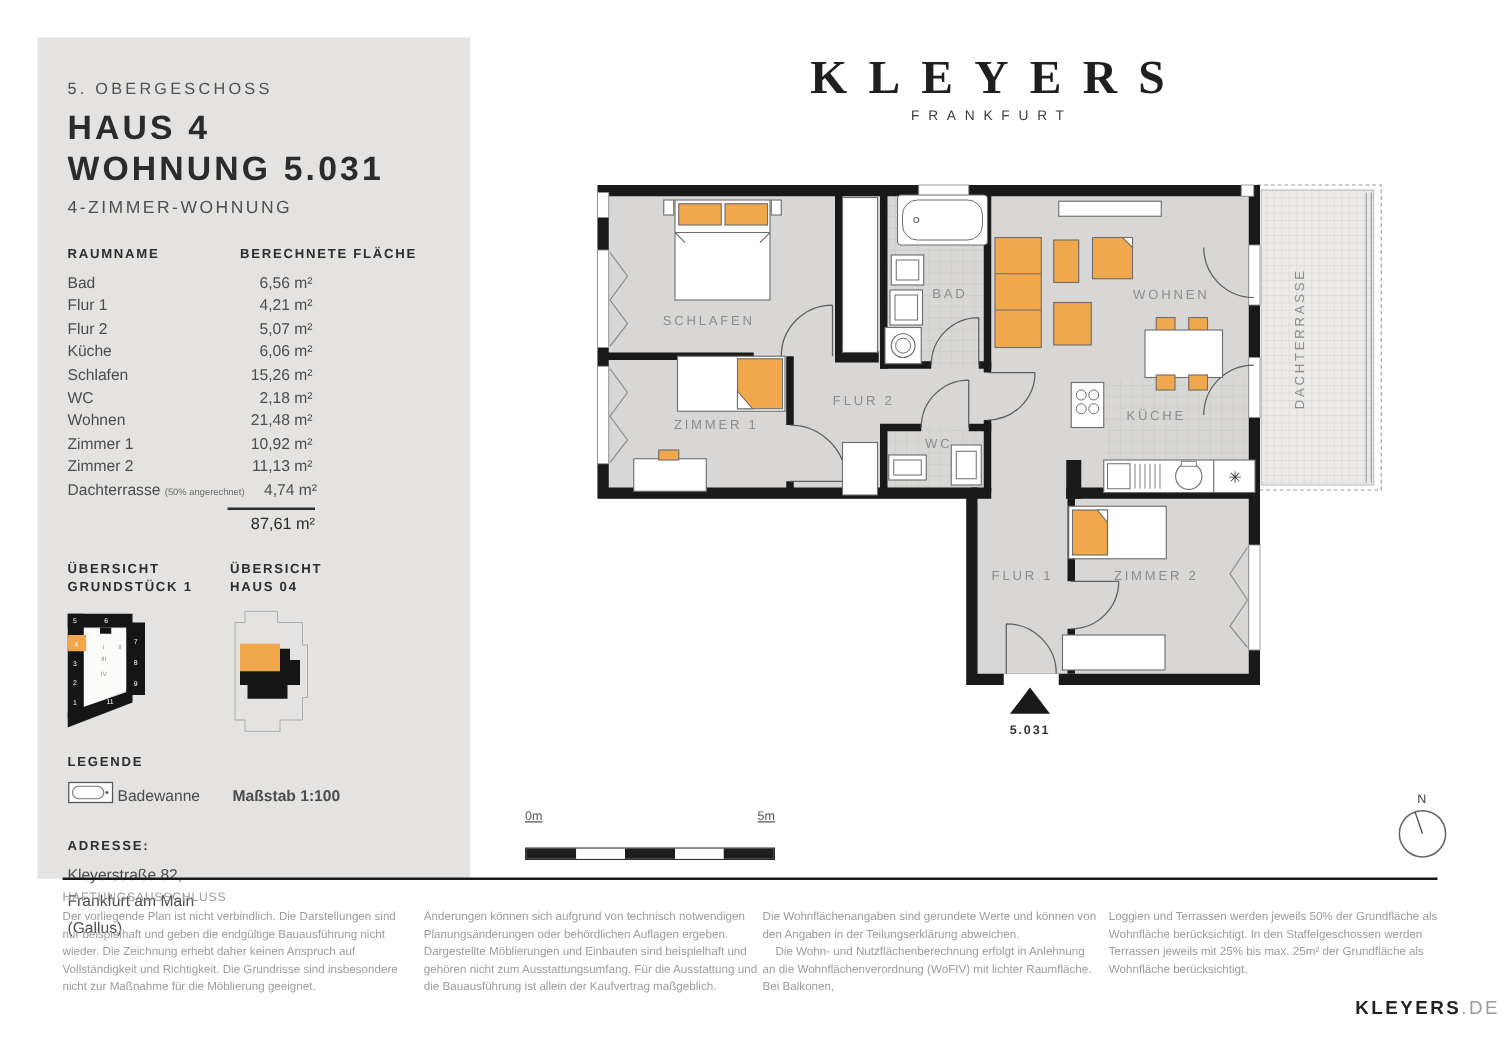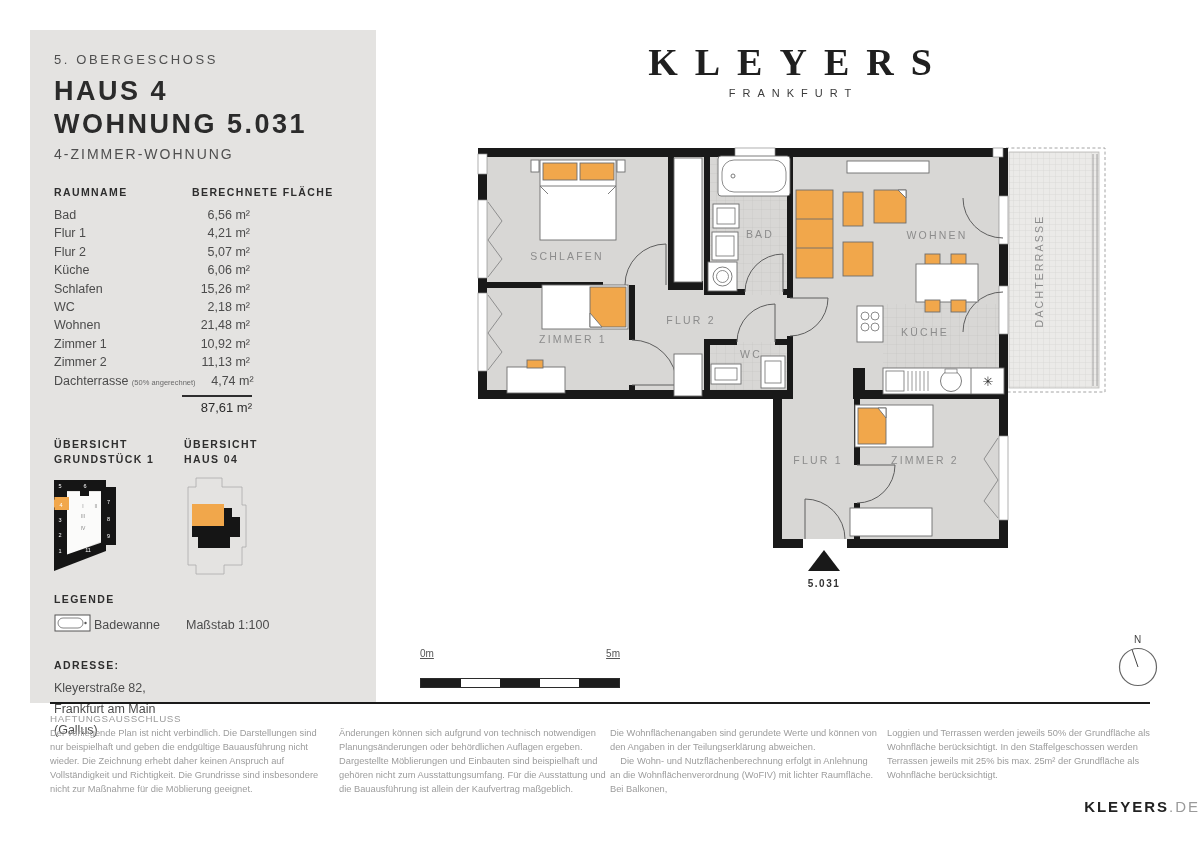--- a/index.html
+++ b/index.html
@@ -1,42 +1,42 @@
 <!DOCTYPE html>
 <html><head>
 <meta charset="utf-8">
 <style>
   html,body{margin:0;padding:0;background:#fff;}
   #page{position:relative;width:1200px;height:848px;background:#ffffff;overflow:hidden;
         font-family:"Liberation Sans",sans-serif;color:#2d2d2d;}
   
   #sidebar{position:absolute;left:30px;top:30px;width:346px;height:673px;background:#E4E3E1;
            box-sizing:border-box;padding:22px 22px 0 24px;}
-  .floor-label{font-size:13px;letter-spacing:2.6px;color:#4f4f4f;}
+  .floor-label{font-size:13px;letter-spacing:2.6px;color:#4f4f4f;margin-top:11px;}
   .h1{font-size:27px;font-weight:bold;letter-spacing:2.5px;color:#2b2b2b;line-height:33px;margin-top:8px;}
   .subtitle{font-size:14px;letter-spacing:2px;color:#4f4f4f;margin-top:5px;}
   .tbl{margin-top:24px;}
   .tbl-head{display:flex;font-size:10.5px;font-weight:bold;letter-spacing:1.4px;color:#2e2e2e;margin-bottom:8px;}
   .tbl-head .c1{flex:0 0 138px;}
   .row{display:flex;font-size:12.5px;color:#4c4c4c;line-height:18.4px;}
   .row .c1{flex:0 0 138px;white-space:nowrap;}
   .row .c2{width:58px;text-align:right;}
   .row .note{font-size:7.5px;color:#6a6a6a;}
   .total-rule{margin-left:128px;width:70px;border-top:2px solid #2e2e2e;margin-top:3px;}
   .total-row{margin-left:128px;width:70px;text-align:right;font-size:13px;font-weight:normal;color:#2b2b2b;padding-top:3px;}
   .ov-wrap{display:flex;margin-top:22px;}
   .ov-col{flex:0 0 130px;}
   .ov-head{font-size:10.5px;font-weight:bold;letter-spacing:1.4px;color:#2e2e2e;line-height:15px;}
   .ov-col svg{margin-top:10px;display:block;}
   .legend{margin-top:16px;}
   .sec-head{font-size:10.5px;font-weight:bold;letter-spacing:1.4px;color:#2e2e2e;}
   .leg-row{display:flex;align-items:center;margin-top:8px;}
   .leg-ic{width:40px;}
   .leg-lab{font-size:12.5px;color:#4c4c4c;width:92px;}
-  .scale-lab{font-size:12.5px;color:#4c4c4c;}
+  .scale-lab{font-size:12.5px;color:#4c4c4c;font-weight:bold;}
   .addr{margin-top:22px;}
   .addr-line{font-size:12.5px;color:#4c4c4c;line-height:21px;}
   
   #logo{position:absolute;left:455px;top:40px;width:670px;text-align:center;}
   .brand{font-family:"Liberation Serif",serif;font-weight:bold;font-size:38px;letter-spacing:17px;
          color:#1f1f1f;text-indent:17px;}
   .brand-city{font-size:11px;letter-spacing:7px;color:#3c3c3c;margin-top:3px;text-indent:7px;}
   
   #plan{position:absolute;left:455px;top:128px;}
   .rlab{font-size:10.5px;letter-spacing:2.2px;fill:#8c8c8c;font-family:"Liberation Sans",sans-serif;}

